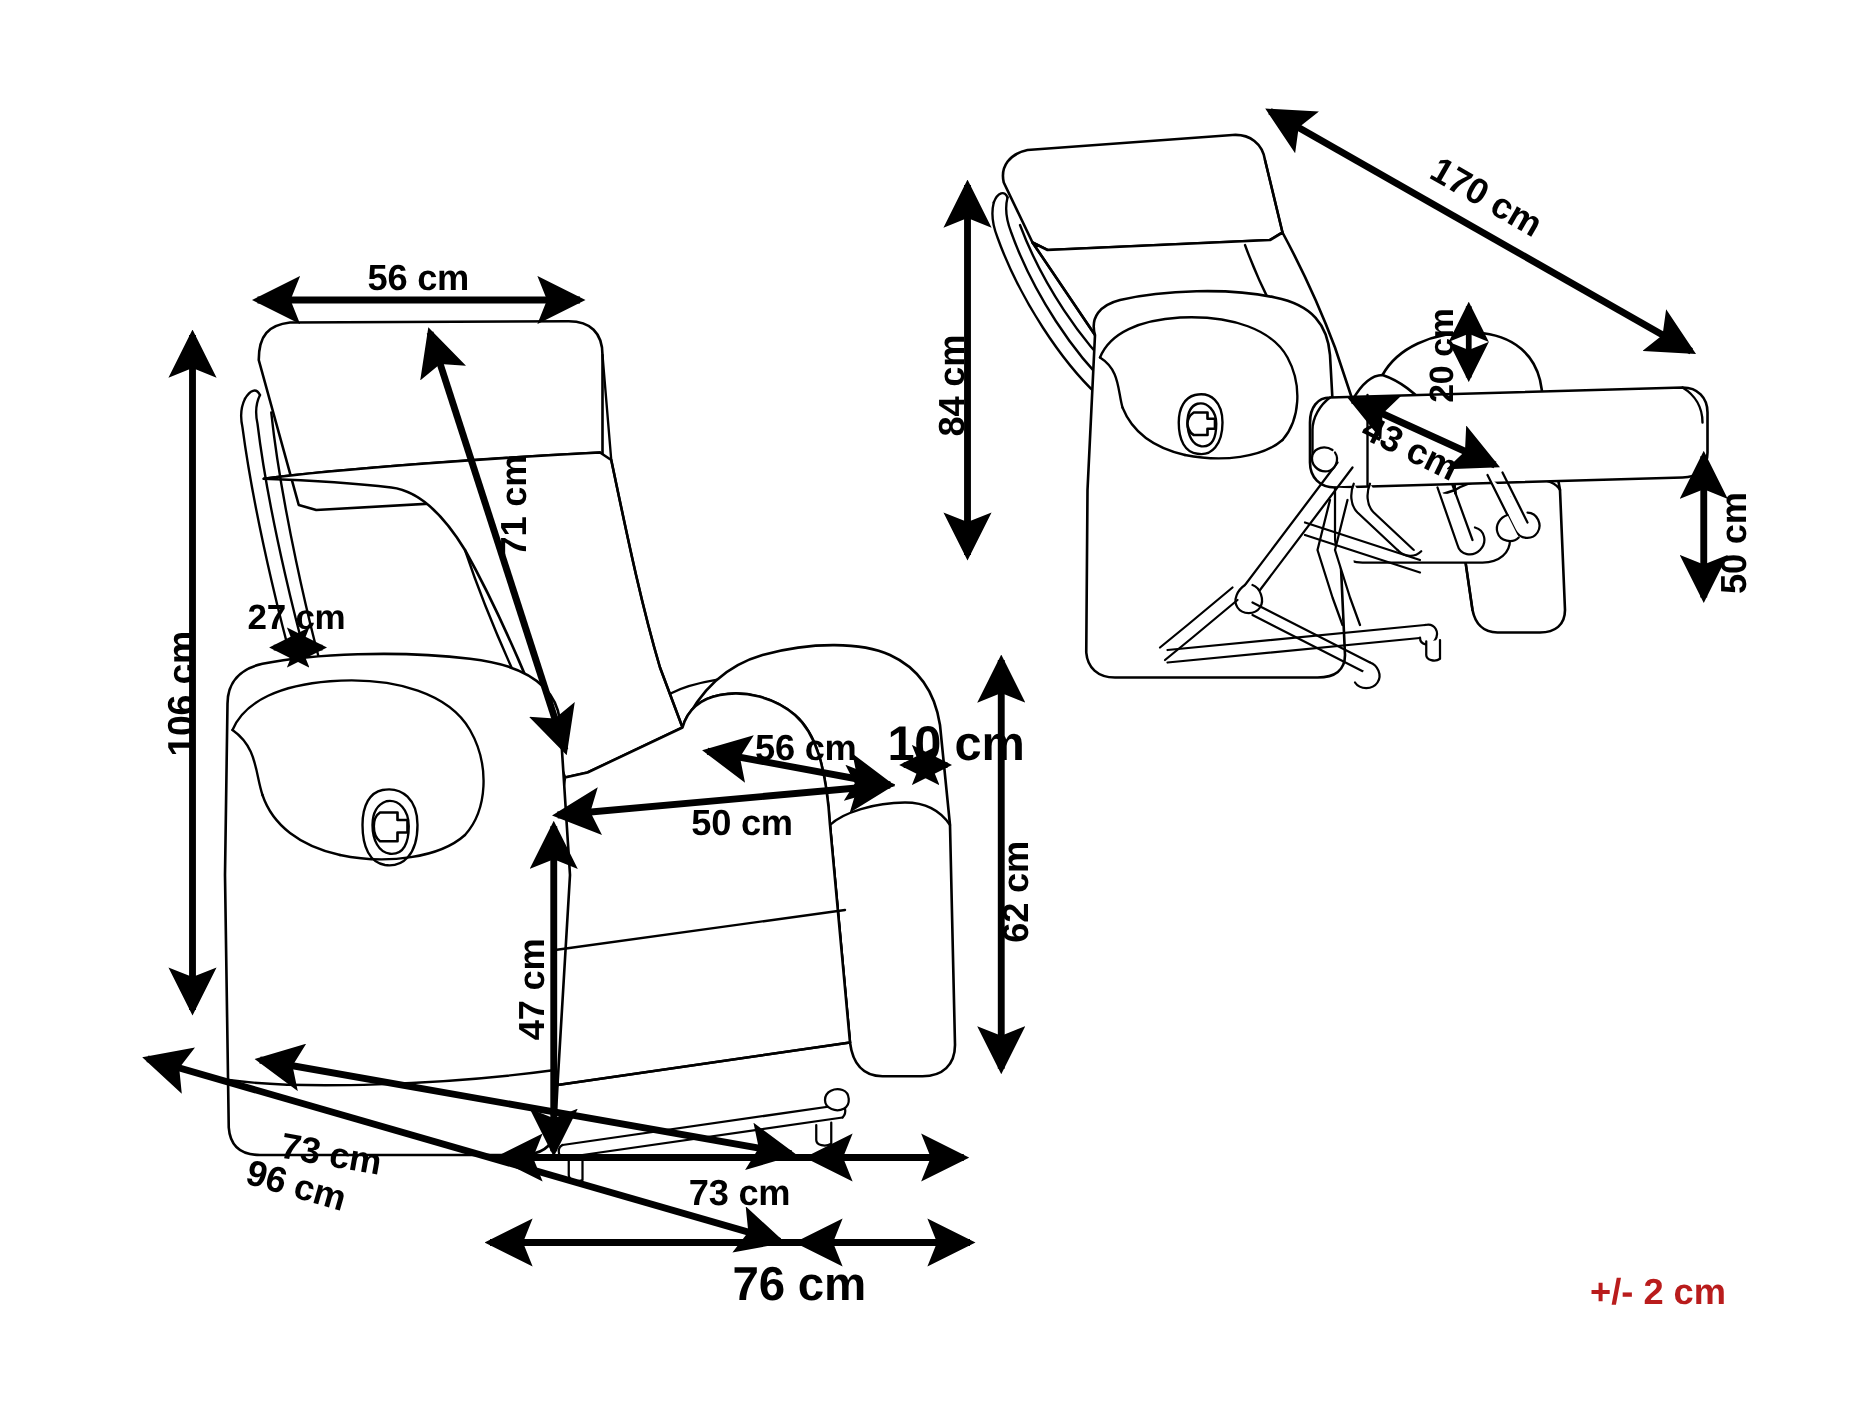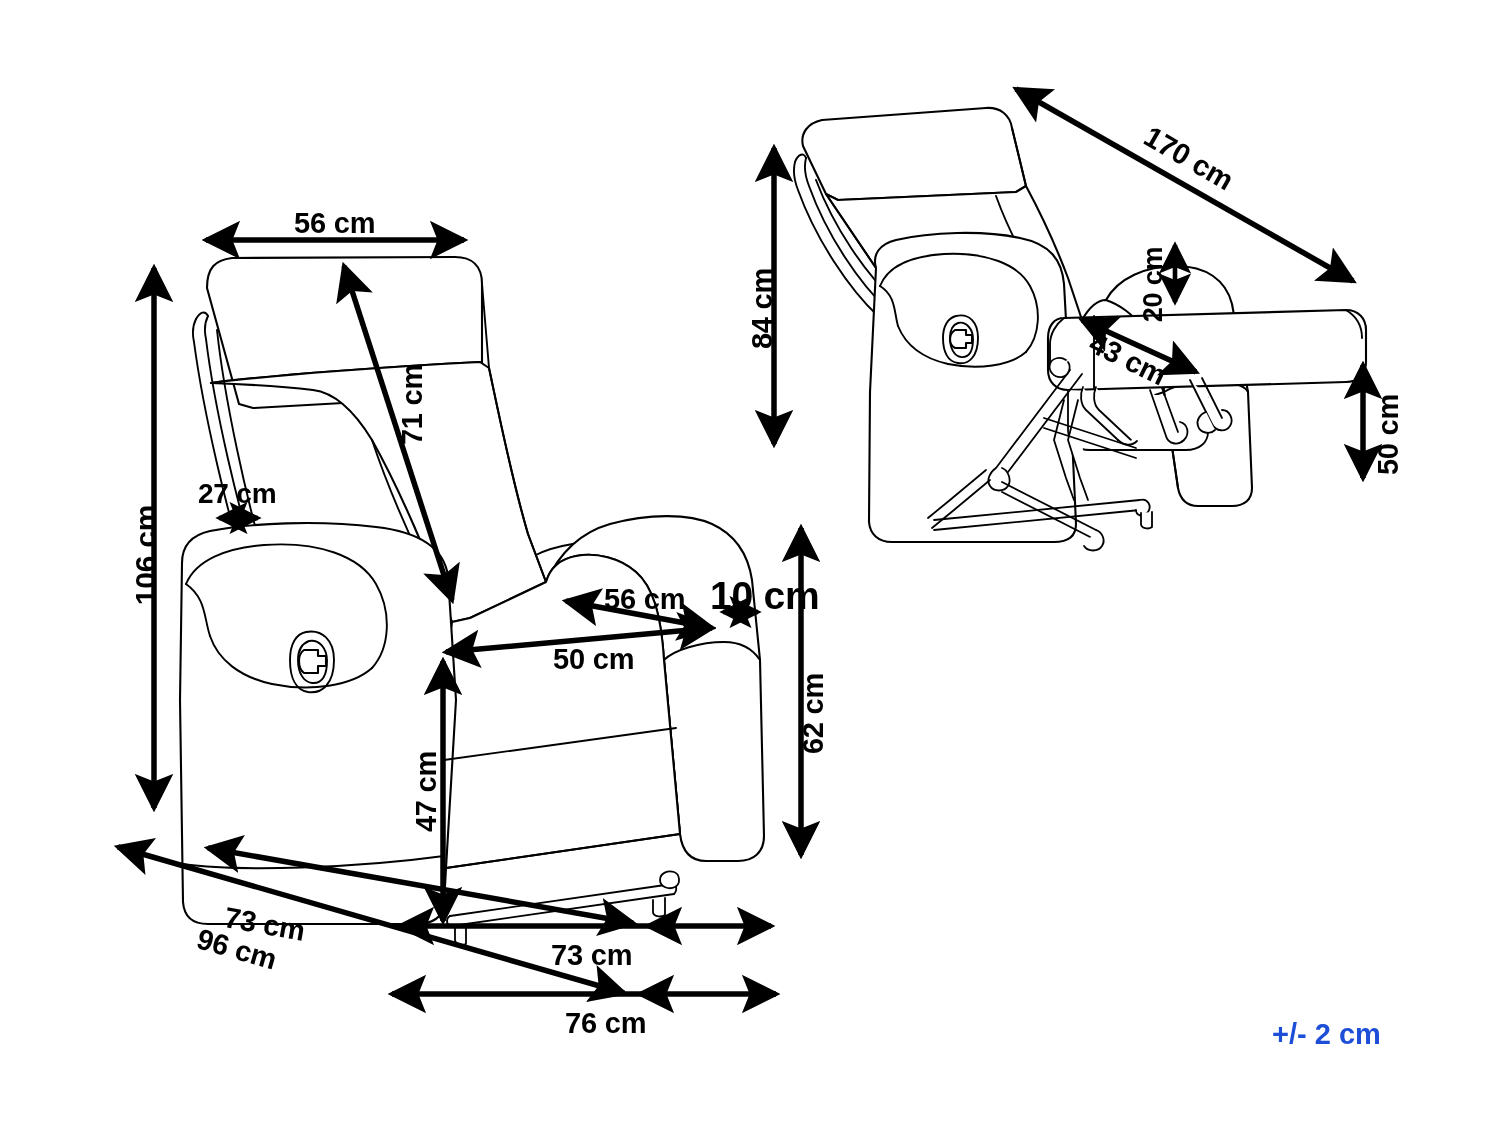--- a/index.html
+++ b/index.html
@@ -64,21 +64,21 @@
     color: #000000;
     white-space: nowrap;
     letter-spacing: -0.2px;
     transform-origin: 50% 50%;
     user-select: none;
   }
   .tol {
     position: absolute;
     font-family: "Liberation Sans", "DejaVu Sans", sans-serif;
     font-weight: bold;
-    color: #1d4ed8;
+    color: #b91c1c;
     white-space: nowrap;
   }
 </style>
 </head>
 <body>
 
 <div id="stage">
 
   <svg viewBox="0 0 1500 1125" xmlns="http://www.w3.org/2000/svg">
     <defs>
@@ -367,21 +367,21 @@
   <div class="dimlabel" style="left:386px; top:775px; font-size:29px; transform:rotate(-90deg);">47 cm</div>
 
   <div class="dimlabel" style="left:773px; top:697px; font-size:29px; transform:rotate(-90deg);">62 cm</div>
 
   <div class="dimlabel" style="left:224px; top:908px; font-size:29px; transform:rotate(10deg);">73 cm</div>
 
   <div class="dimlabel" style="left:196px; top:933px; font-size:29px; transform:rotate(16deg);">96 cm</div>
 
   <div class="dimlabel" style="left:551px; top:939px; font-size:29px;">73 cm</div>
 
-  <div class="dimlabel" style="left:565px; top:1007px; font-size:29px;">76 cm</div>
+  <div class="dimlabel" style="left:586px; top:1007px; font-size:38px;">76 cm</div>
 
   <div class="dimlabel" style="left:722px; top:292px; font-size:29px; transform:rotate(-90deg);">84 cm</div>
 
   <div class="dimlabel" style="left:1140px; top:142px; font-size:29px; transform:rotate(30deg);">170 cm</div>
 
   <div class="dimlabel" style="left:1116px; top:269px; font-size:27px; transform:rotate(-90deg);">20 cm</div>
 
   <div class="dimlabel" style="left:1087px; top:343px; font-size:29px; transform:rotate(26deg);">43 cm</div>
 
   <div class="dimlabel" style="left:1348px; top:418px; font-size:29px; transform:rotate(-90deg);">50 cm</div>

